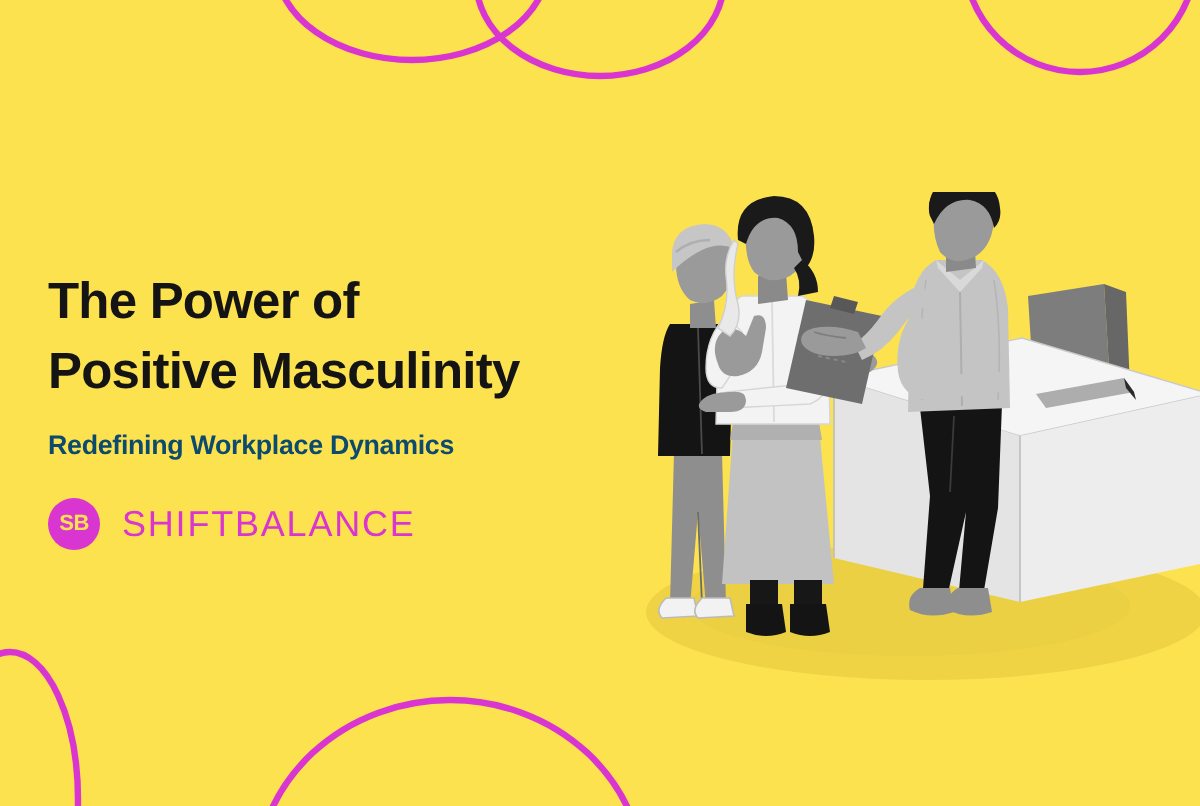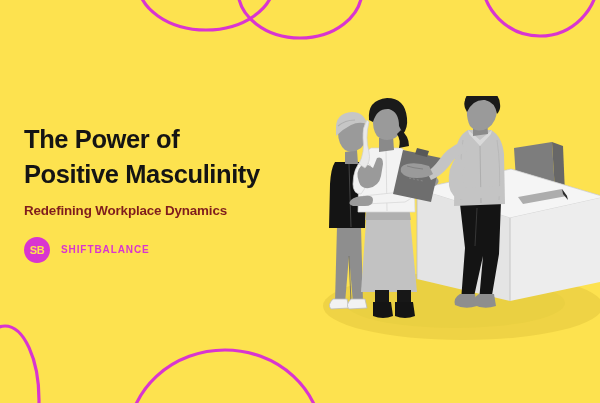--- a/index.html
+++ b/index.html
@@ -26,36 +26,36 @@
     inset: 0;
     width: 600px;
     height: 403px;
     pointer-events: none;
   }
 
   
   .text-block {
     position: absolute;
     left: 24px;
-    top: 122px;
+    top: 134px;
     width: 300px;
     z-index: 5;
   }
   .headline {
     margin: 0;
     color: #141414;
     font-size: 25.5px;
     font-weight: bold;
     line-height: 1.38;
     letter-spacing: -0.4px;
     white-space: pre-line;
   }
   .subhead {
     margin: 11px 0 0 0;
-    color: #7f1d1d;
+    color: #0c4a6e;
     font-size: 13.4px;
     font-weight: bold;
     letter-spacing: -0.15px;
     line-height: 1.2;
   }
   .brand {
     display: flex;
     align-items: center;
     margin-top: 18px;
     gap: 11px;
@@ -72,22 +72,22 @@
   }
   .brand-mark-text {
     color: #FDE24F;
     font-size: 11px;
     font-weight: bold;
     letter-spacing: -0.3px;
     line-height: 1;
   }
   .brand-name {
     color: #D935D0;
-    font-size: 10px;
-    font-weight: bold;
+    font-size: 18px;
+    font-weight: normal;
     letter-spacing: 0.9px;
     line-height: 1;
   }
 
   
   .illustration {
     position: absolute;
     left: 305px;
     top: 96px;
     width: 300px;

